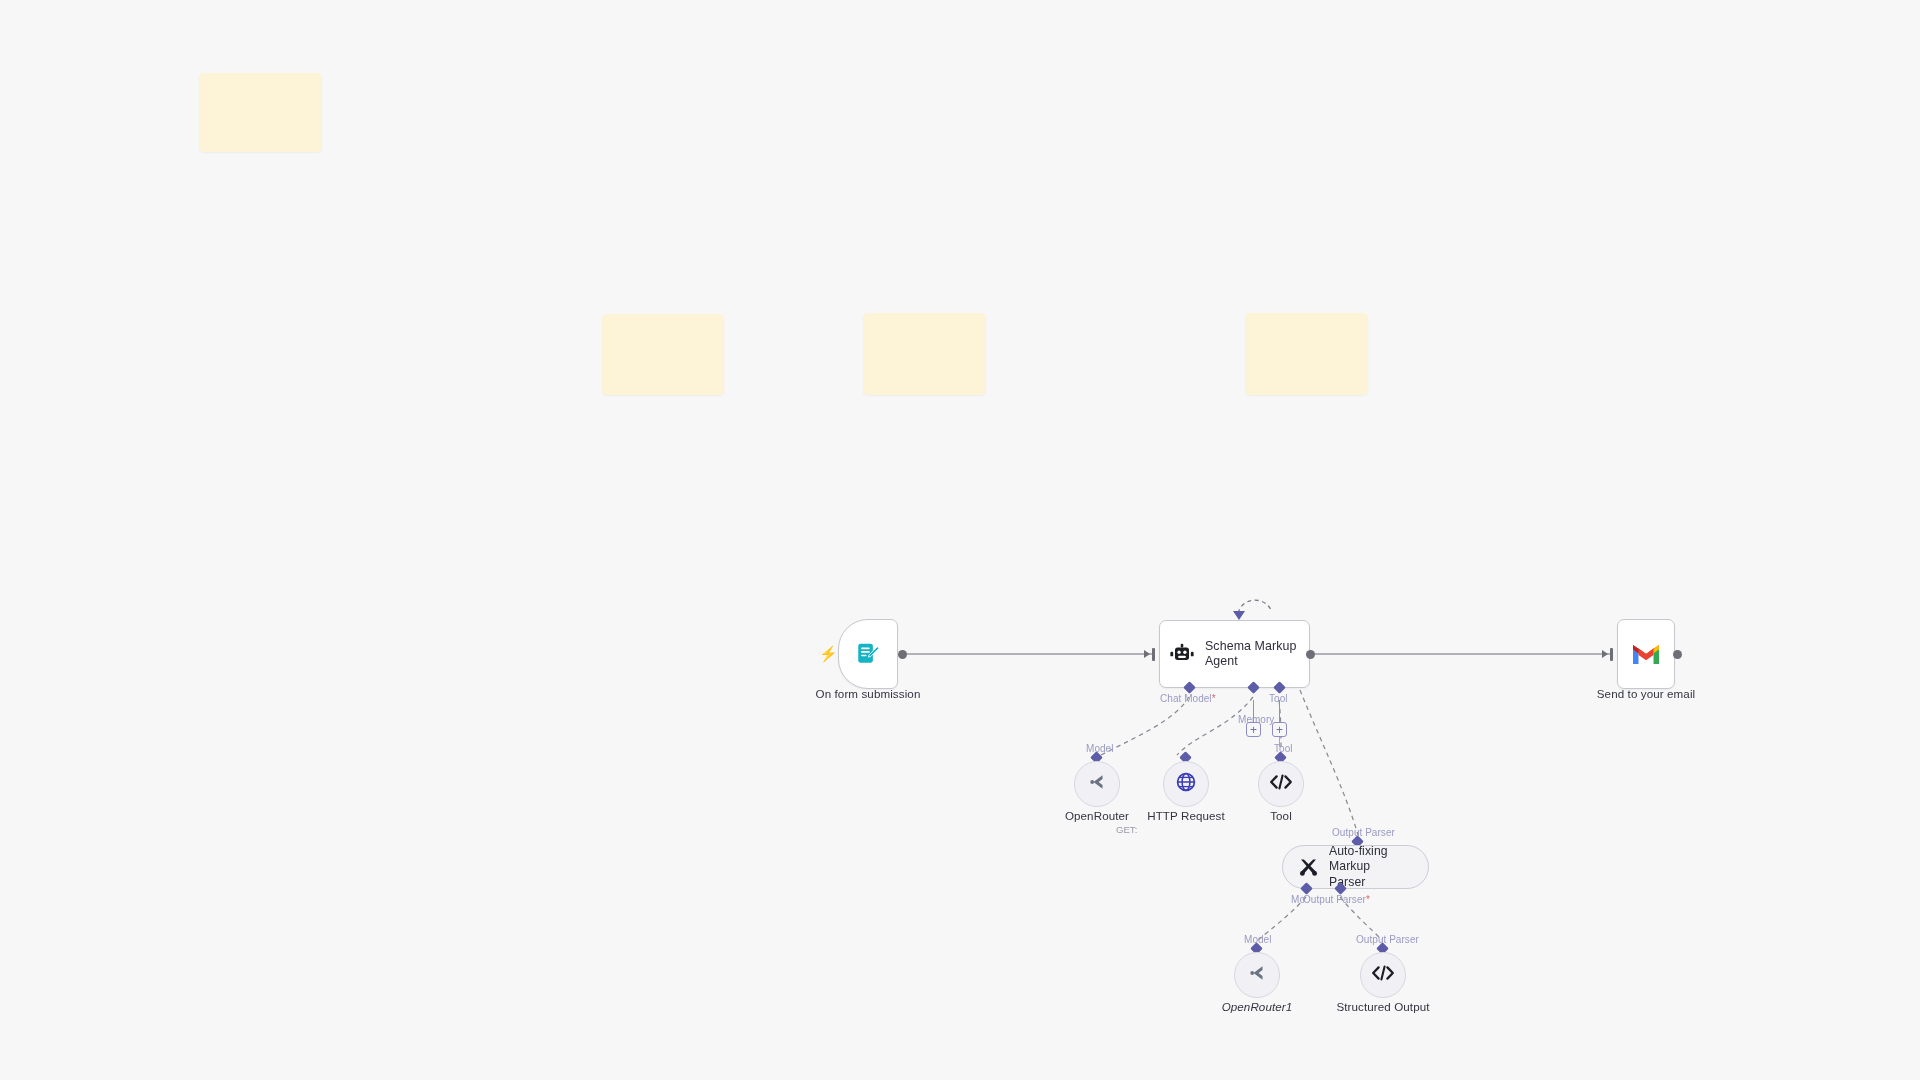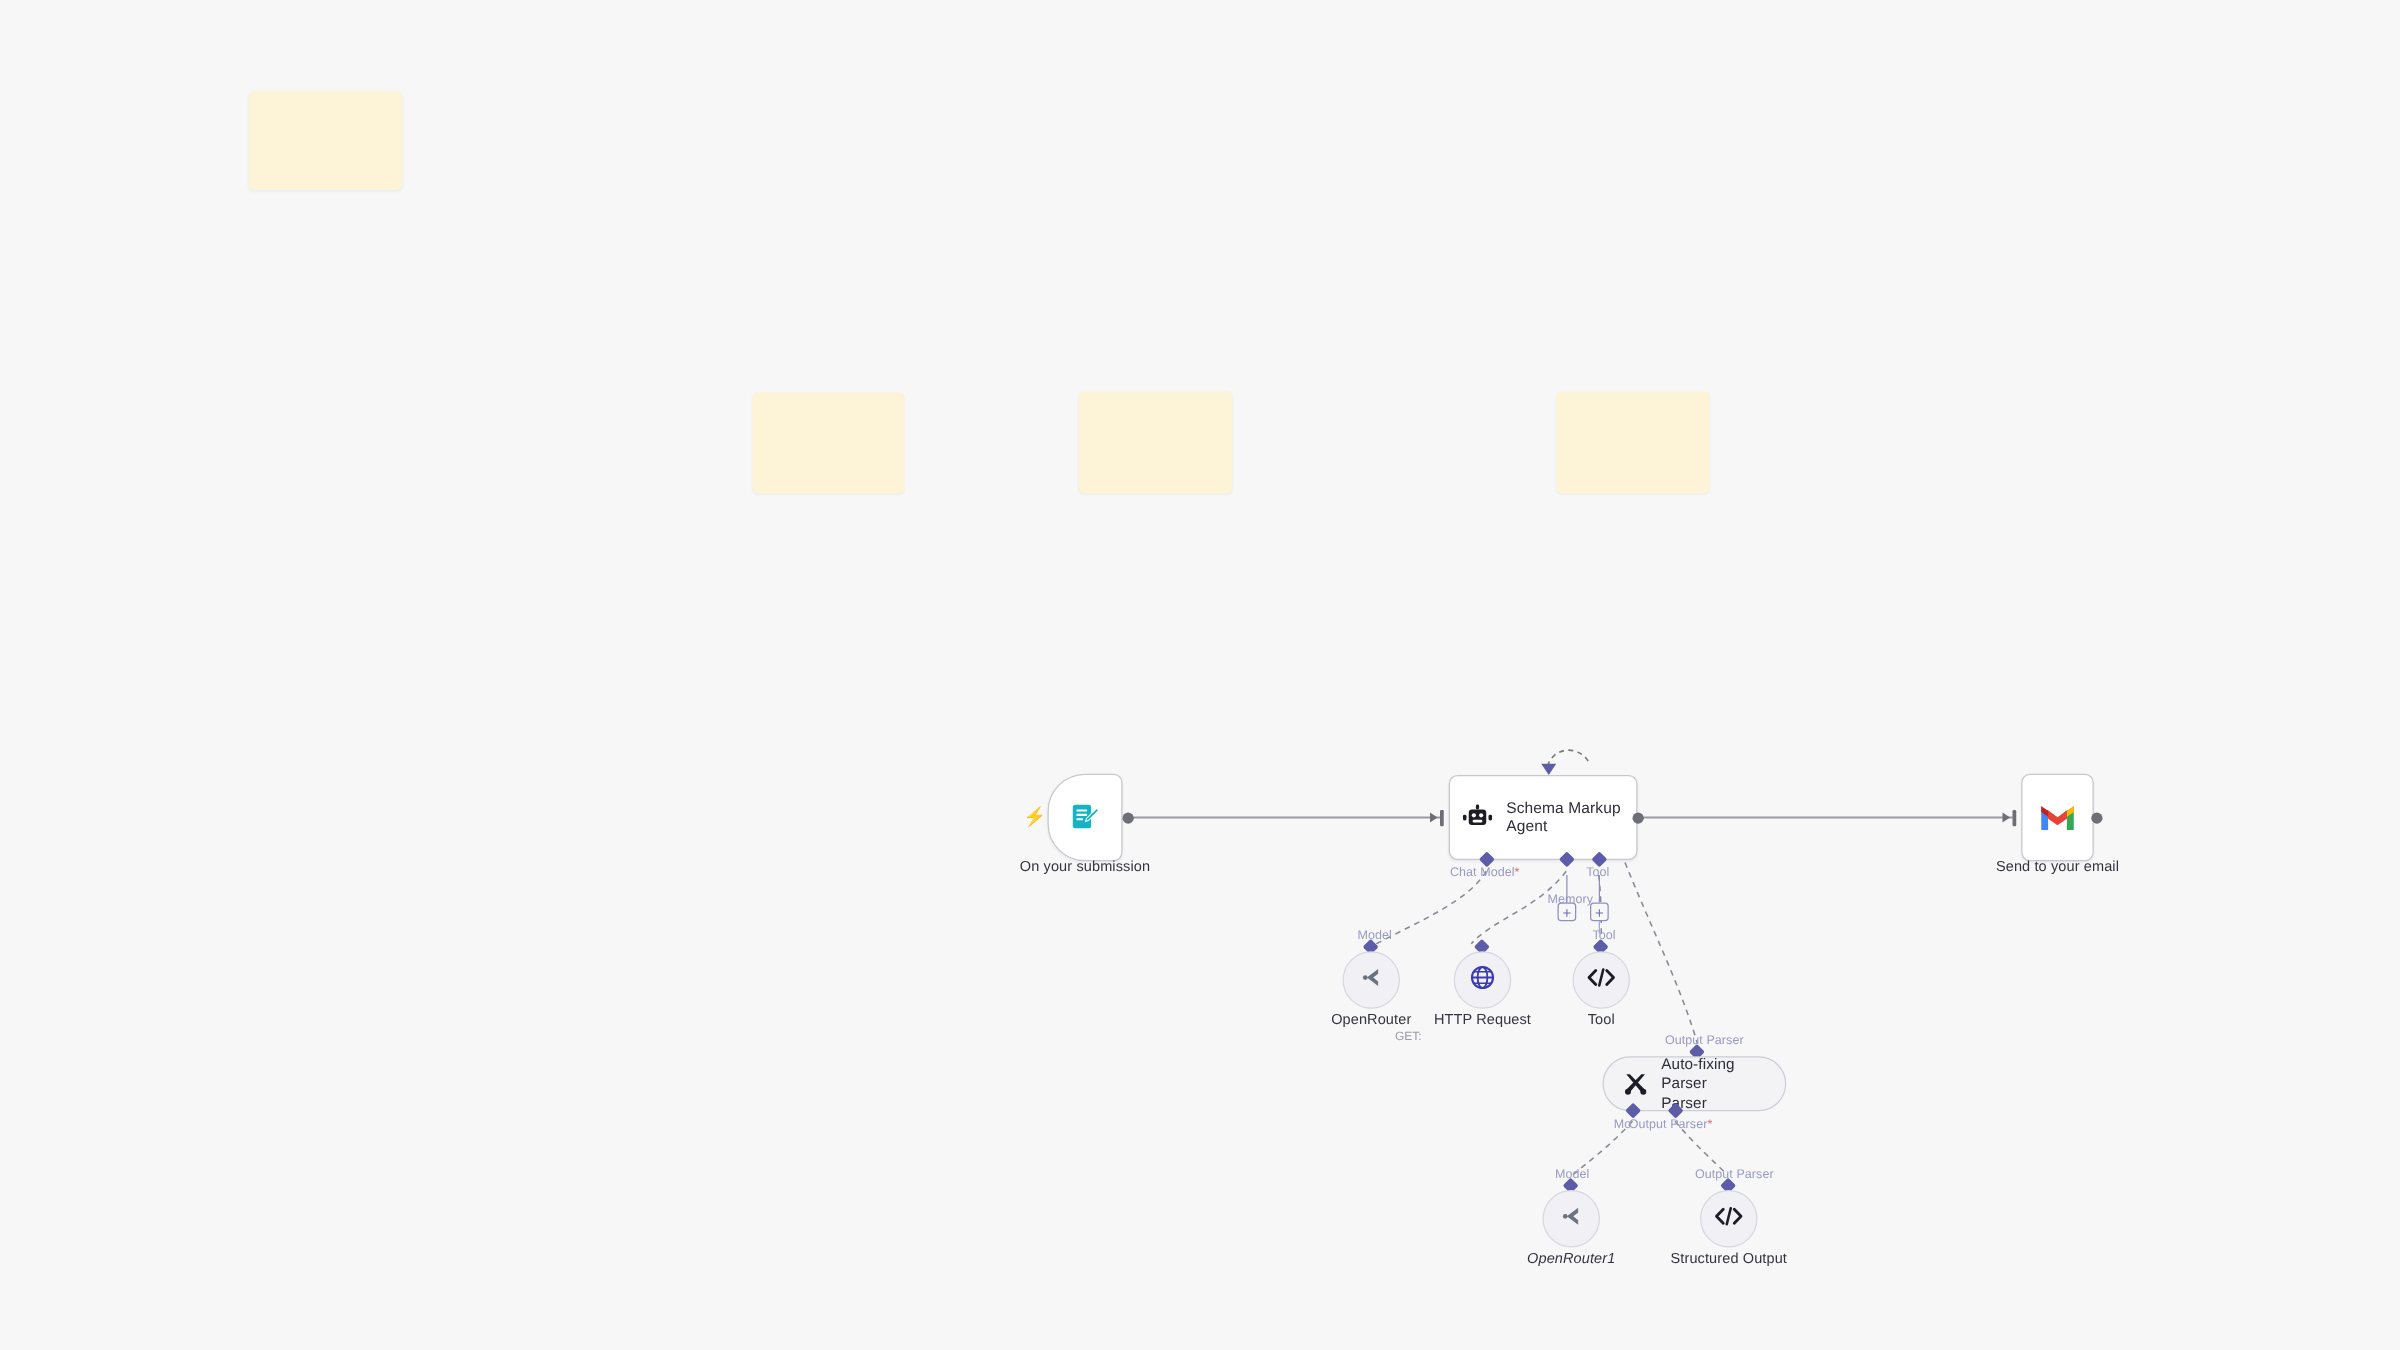--- a/index.html
+++ b/index.html
@@ -195,21 +195,21 @@
       <svg width="26" height="26" viewBox="0 0 24 24">
         <rect x="3" y="2.5" width="13.5" height="17.5" rx="2" fill="#14b4c4"></rect>
         <rect x="5.6" y="6" width="8" height="1.5" rx="0.7" fill="#ffffff"></rect>
         <rect x="5.6" y="9.3" width="8" height="1.5" rx="0.7" fill="#ffffff"></rect>
         <rect x="5.6" y="12.6" width="5" height="1.5" rx="0.7" fill="#ffffff"></rect>
         <path d="M20.6 5.2 L22.1 6.7 L14.6 14.2 L12.4 14.9 L13.1 12.7 Z" fill="#14b4c4" stroke="#ffffff" stroke-width="0.8"></path>
       </svg>
     </span>
   </div>
   <div class="dot-out" style="left:898px;top:650px;"></div>
-  <div class="node-label" style="left:748px;top:687px;width:240px;">On your submission</div>
+  <div class="node-label" style="left:748px;top:687px;width:240px;">On form submission</div>
 
   <div class="arrow-in" style="left:1144px;top:650px;"></div>
   <div class="port-bar" style="left:1152px;top:648px;"></div>
   <div class="node-main" style="left:1159px;top:620px;width:151px;height:68px;padding:0 10px 0 8px;gap:9px;">
     <span class="glyph">
       <svg width="28" height="28" viewBox="0 0 26 26">
         <rect x="6.5" y="7" width="13" height="11.5" rx="2.4" fill="#1d1d24"></rect>
         <rect x="2.2" y="11" width="2.6" height="4.2" rx="1.1" fill="#1d1d24"></rect>
         <rect x="21.2" y="11" width="2.6" height="4.2" rx="1.1" fill="#1d1d24"></rect>
         <rect x="11.8" y="3.4" width="2.4" height="3.6" rx="1" fill="#1d1d24"></rect>
@@ -302,21 +302,21 @@
   <div class="node-pill" style="left:1282px;top:845px;width:147px;height:44px;">
     <span class="glyph">
       <svg width="23" height="23" viewBox="0 0 24 24">
         <path d="M4.2 3.6 L7.2 3.6 L19.6 16.2 L17.2 19 Z" fill="#1d1d28"></path>
         <path d="M19.8 3.6 L16.8 3.6 L4.4 16.2 L6.8 19 Z" fill="#1d1d28"></path>
         <circle cx="5.6" cy="18.2" r="2.5" fill="#1d1d28"></circle>
         <circle cx="18.4" cy="18.2" r="2.5" fill="#1d1d28"></circle>
       </svg>
     </span>
     <span class="node-title">
-      <span>Auto-fixing Parser</span><br>
+      <span>Auto-fixing Markup</span><br>
       <span>Parser</span>
     </span>
   </div>
 
   <div class="diamond" style="left:1302px;top:884px;"></div>
   <div class="diamond" style="left:1336px;top:884px;"></div>
   <div class="port-label" style="left:1291px;top:894px;">Mo</div>
   <div class="port-label" style="left:1303px;top:894px;">Output Parser<span class="req">*</span></div>
 
   <div class="port-label" style="left:1244px;top:934px;">Model</div>

